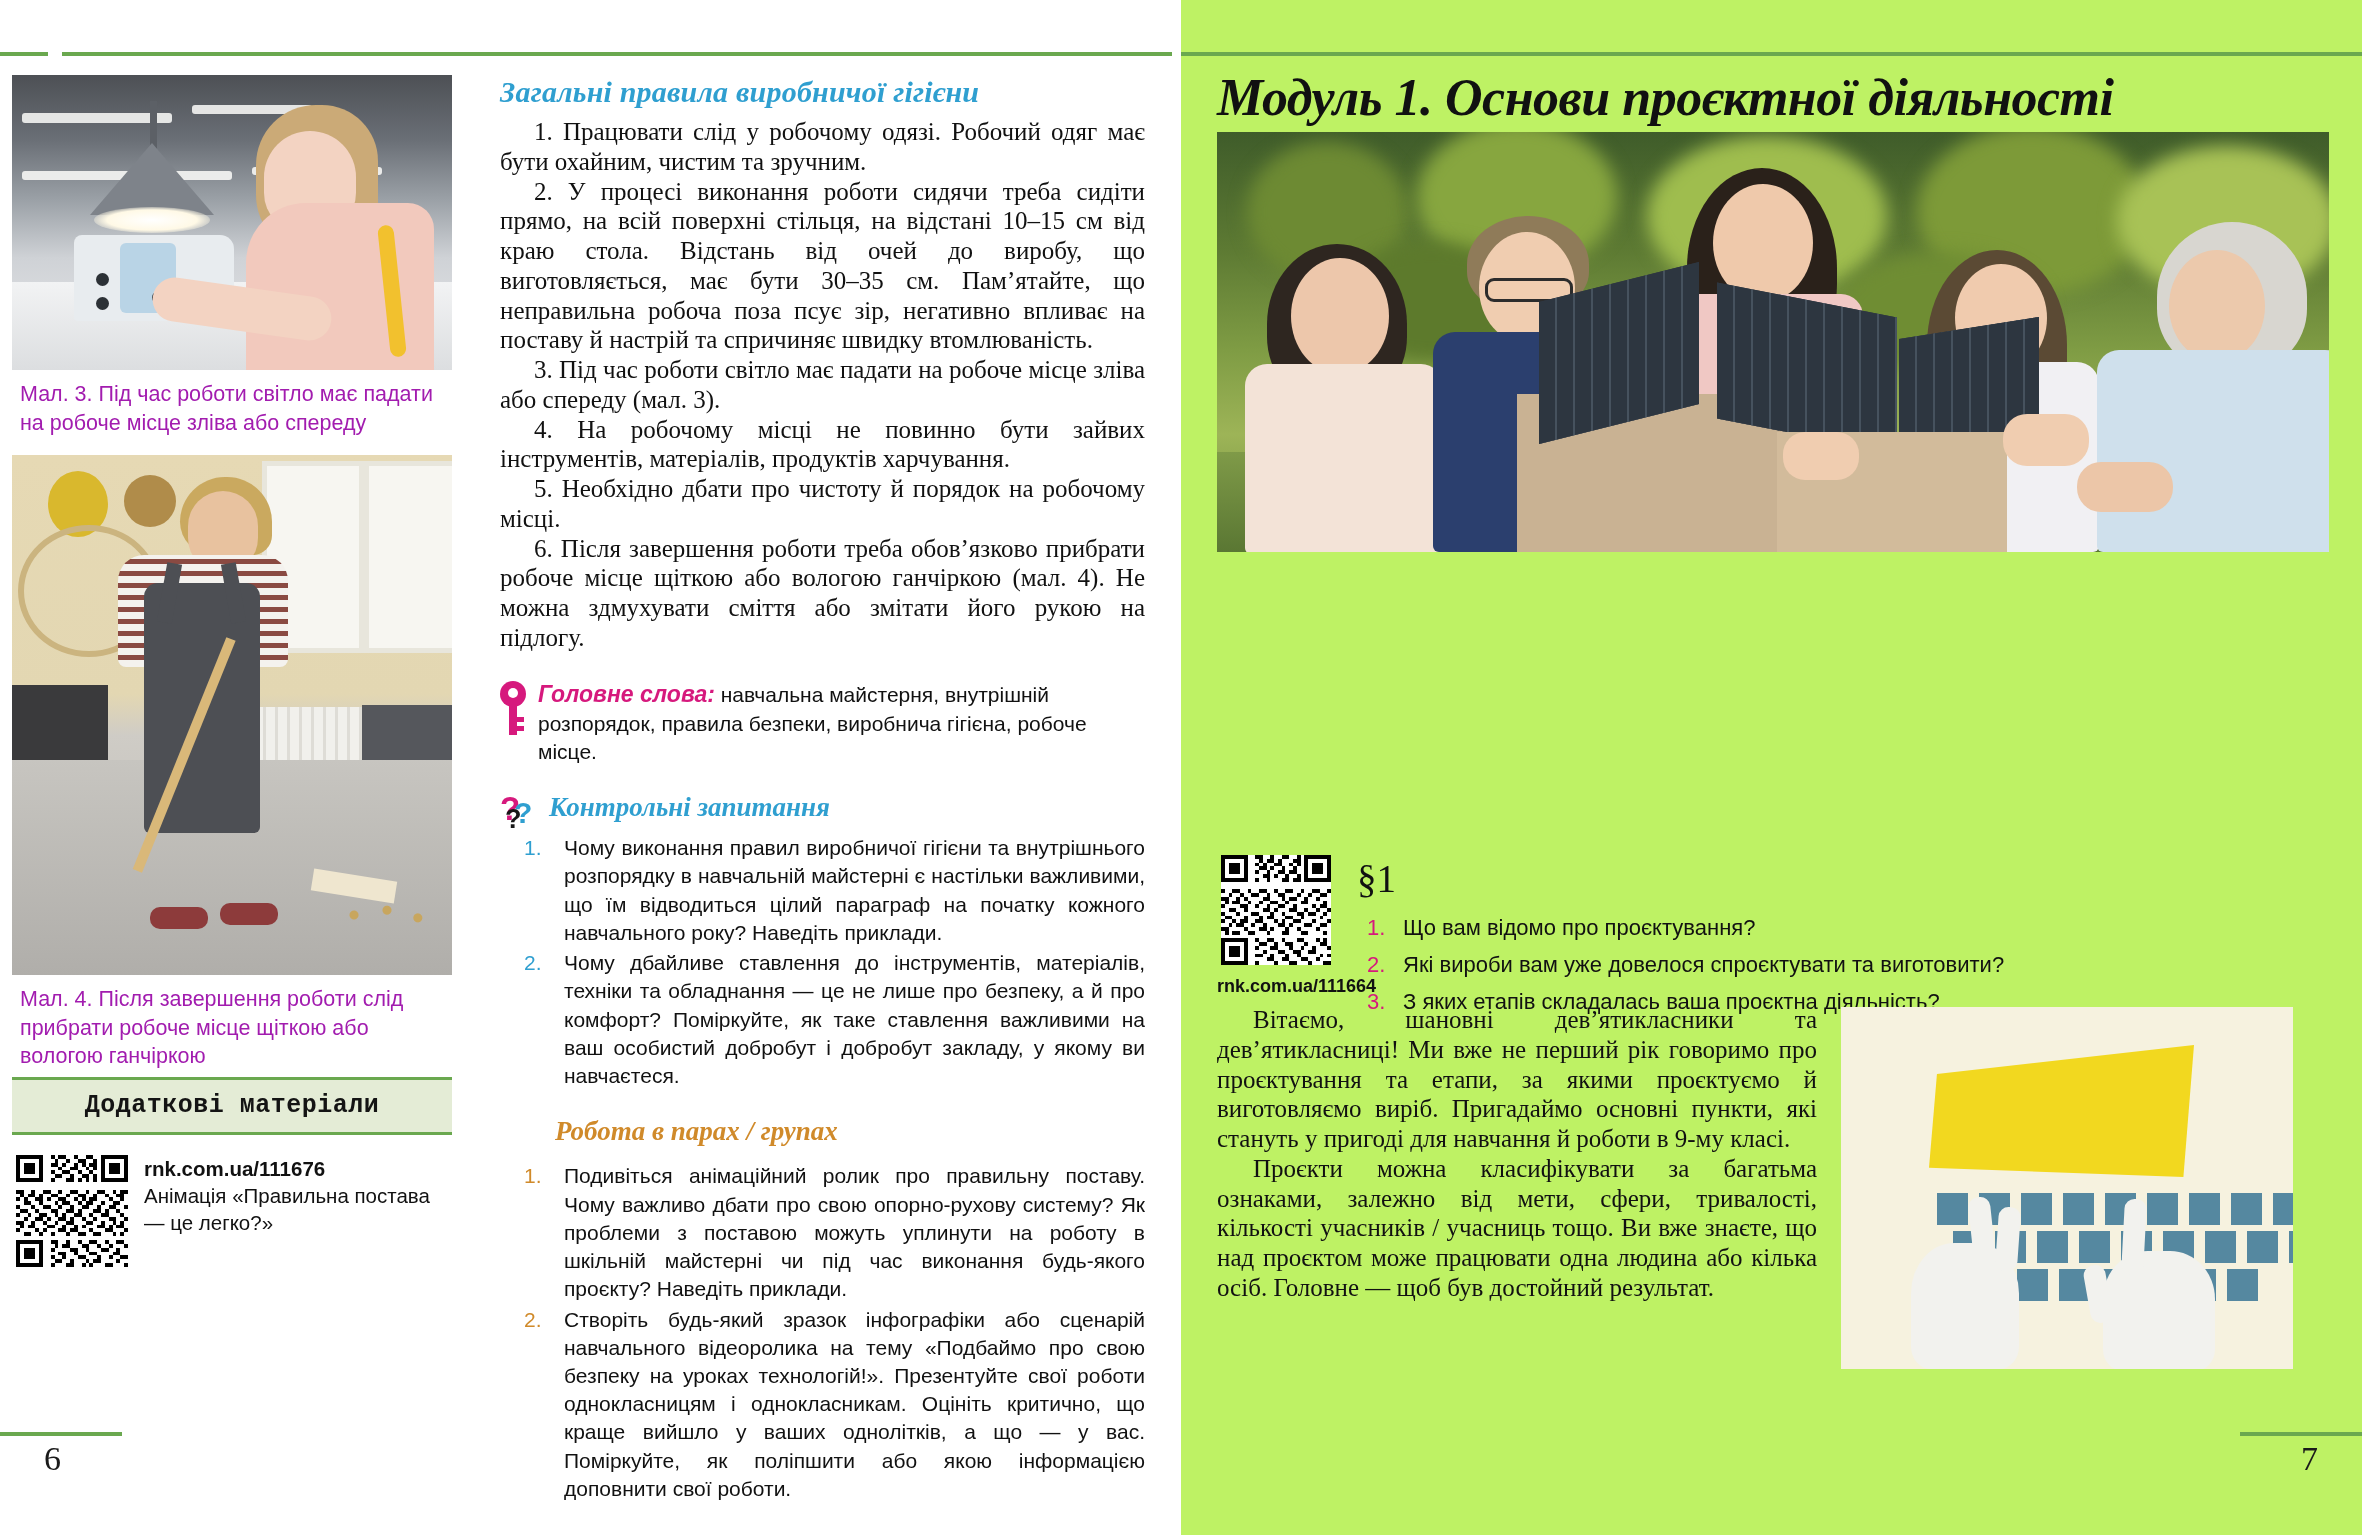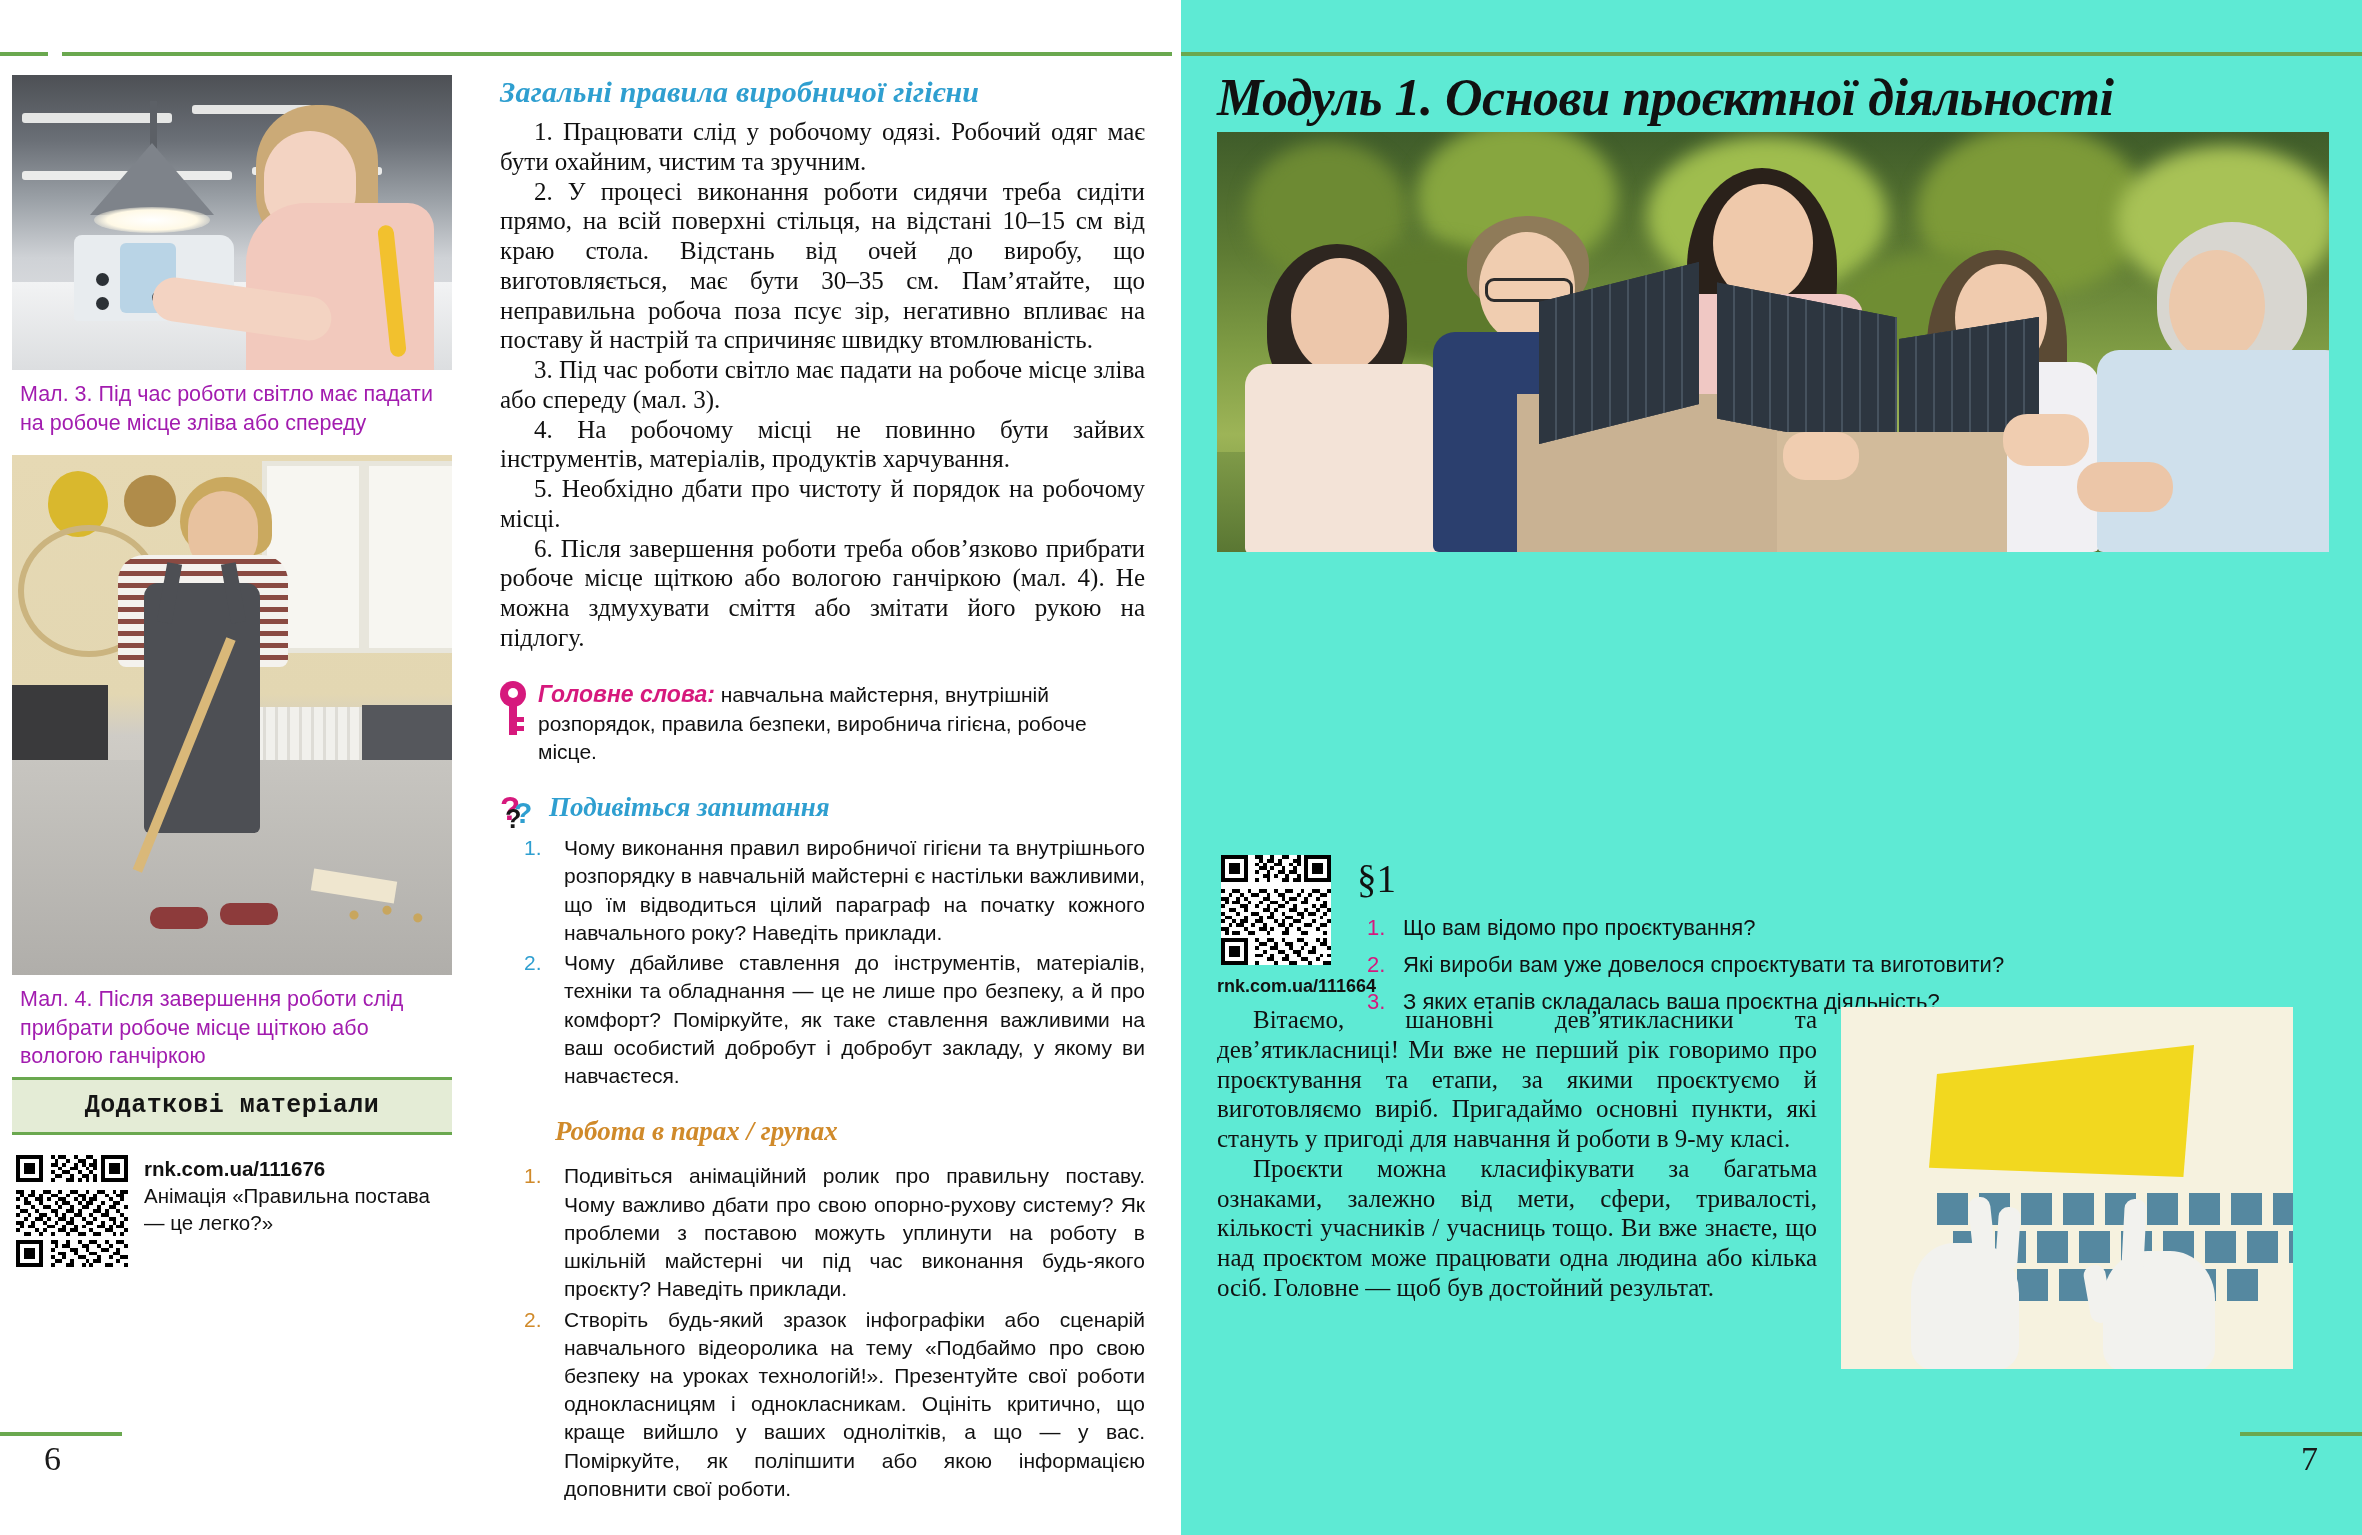--- a/index.html
+++ b/index.html
@@ -7,21 +7,21 @@
   body{
     width:2362px;height:1535px;
     font-family:"Liberation Serif", serif;
     color:#111;
     overflow:hidden;
     position:relative;
   }
   .spread{position:absolute;inset:0;display:flex;}
   .page{position:relative;height:1535px;box-sizing:border-box;}
   .page-left{width:1181px;background:#ffffff;}
-  .page-right{width:1181px;background:#5eead4;}
+  .page-right{width:1181px;background:#bef264;}
 
   
   .hrule{position:absolute;height:4px;background:#6aa84f;}
   .hr-left-a{left:0px;top:52px;width:48px;}
   .hr-left-b{left:62px;top:52px;width:1110px;}
   .hr-right{left:0px;top:52px;width:1181px;}
 
   
   .frule{position:absolute;height:4px;background:#6aa84f;top:1432px;}
   .frule-left{left:0px;width:122px;}
@@ -480,21 +480,21 @@
         </div>
       </div>
 
       <div class="qsect">
         <div class="qhead">
           <span class="icon-qq">
             <span class="q1">?</span>
               <span class="q2">?</span>
               <span class="q3">?</span>
           </span>
-          <h3>Подивіться запитання</h3>
+          <h3>Контрольні запитання</h3>
         </div>
         <ol class="qlist">
           <li>Чому виконання правил виробничої гігієни та внутрішнього розпорядку в навчальній майстерні є настільки важливими, що їм відводиться цілий параграф на початку кожного навчального року? Наведіть приклади.</li>
           <li>Чому дбайливе ставлення до інструментів, матеріалів, техніки та обладнання — це не лише про безпеку, а й про комфорт? Поміркуйте, як таке ставлення важливими на ваш особистий добробут і добробут закладу, у якому ви навчаєтеся.</li>
         </ol>
       </div>
 
       <div class="qsect">
         <div class="qhead pairs">
           <span class="icon-people">

